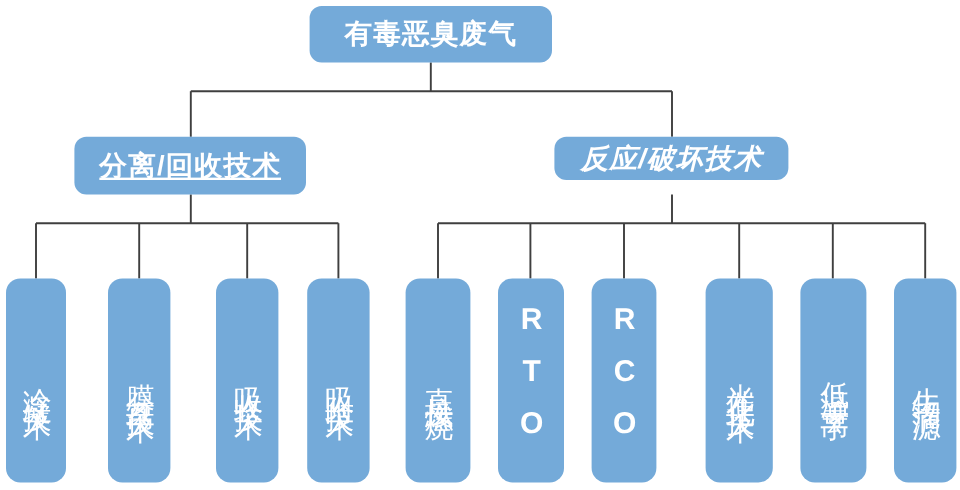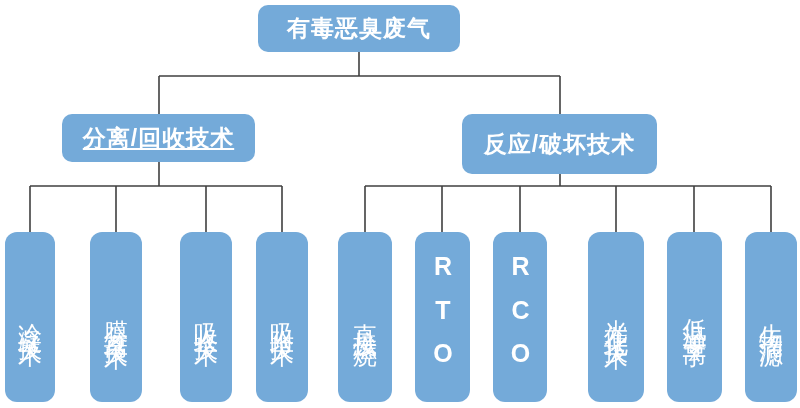--- a/index.html
+++ b/index.html
@@ -33,21 +33,21 @@
     text-align: center;
   }
   .hbox {
     border-radius: 10px;
     font-weight: 700;
     font-size: 23px;
     letter-spacing: 1px;
   }
   .root   { left: 258px; top: 5px;   width: 202px; height: 47px; }
   .branch-left  { left: 62px;  top: 114px; width: 193px; height: 48px; text-decoration: underline; }
-  .branch-right { left: 462px; top: 114px; width: 195px; height: 60px; }
+  .branch-right { left: 462px; top: 114px; width: 195px; height: 36px; font-style: italic; }
 
   .leaf {
     top: 232px;
     height: 170px;
     border-radius: 12px;
   }
   .leaf .vtext {
     writing-mode: vertical-rl;
     text-orientation: upright;
     font-size: 24px;

